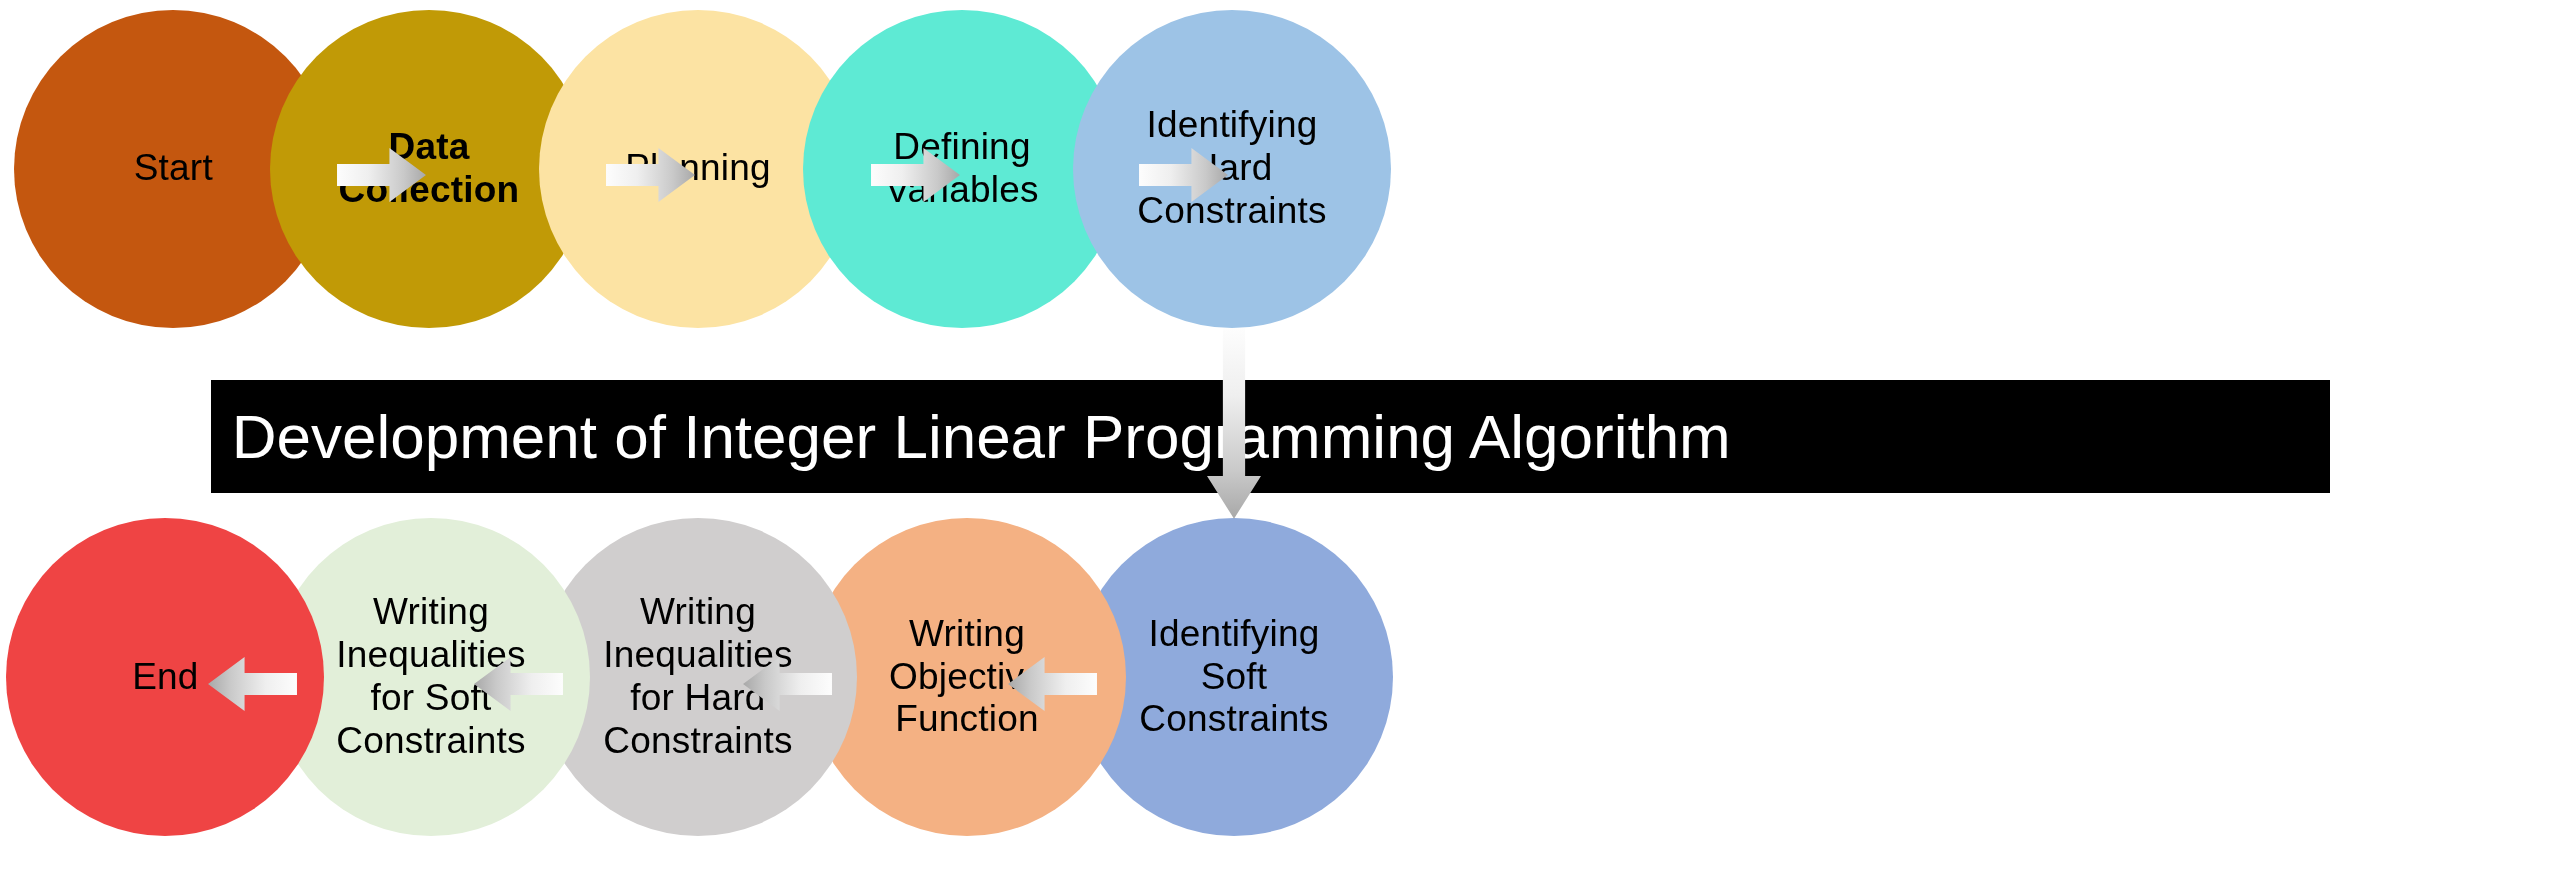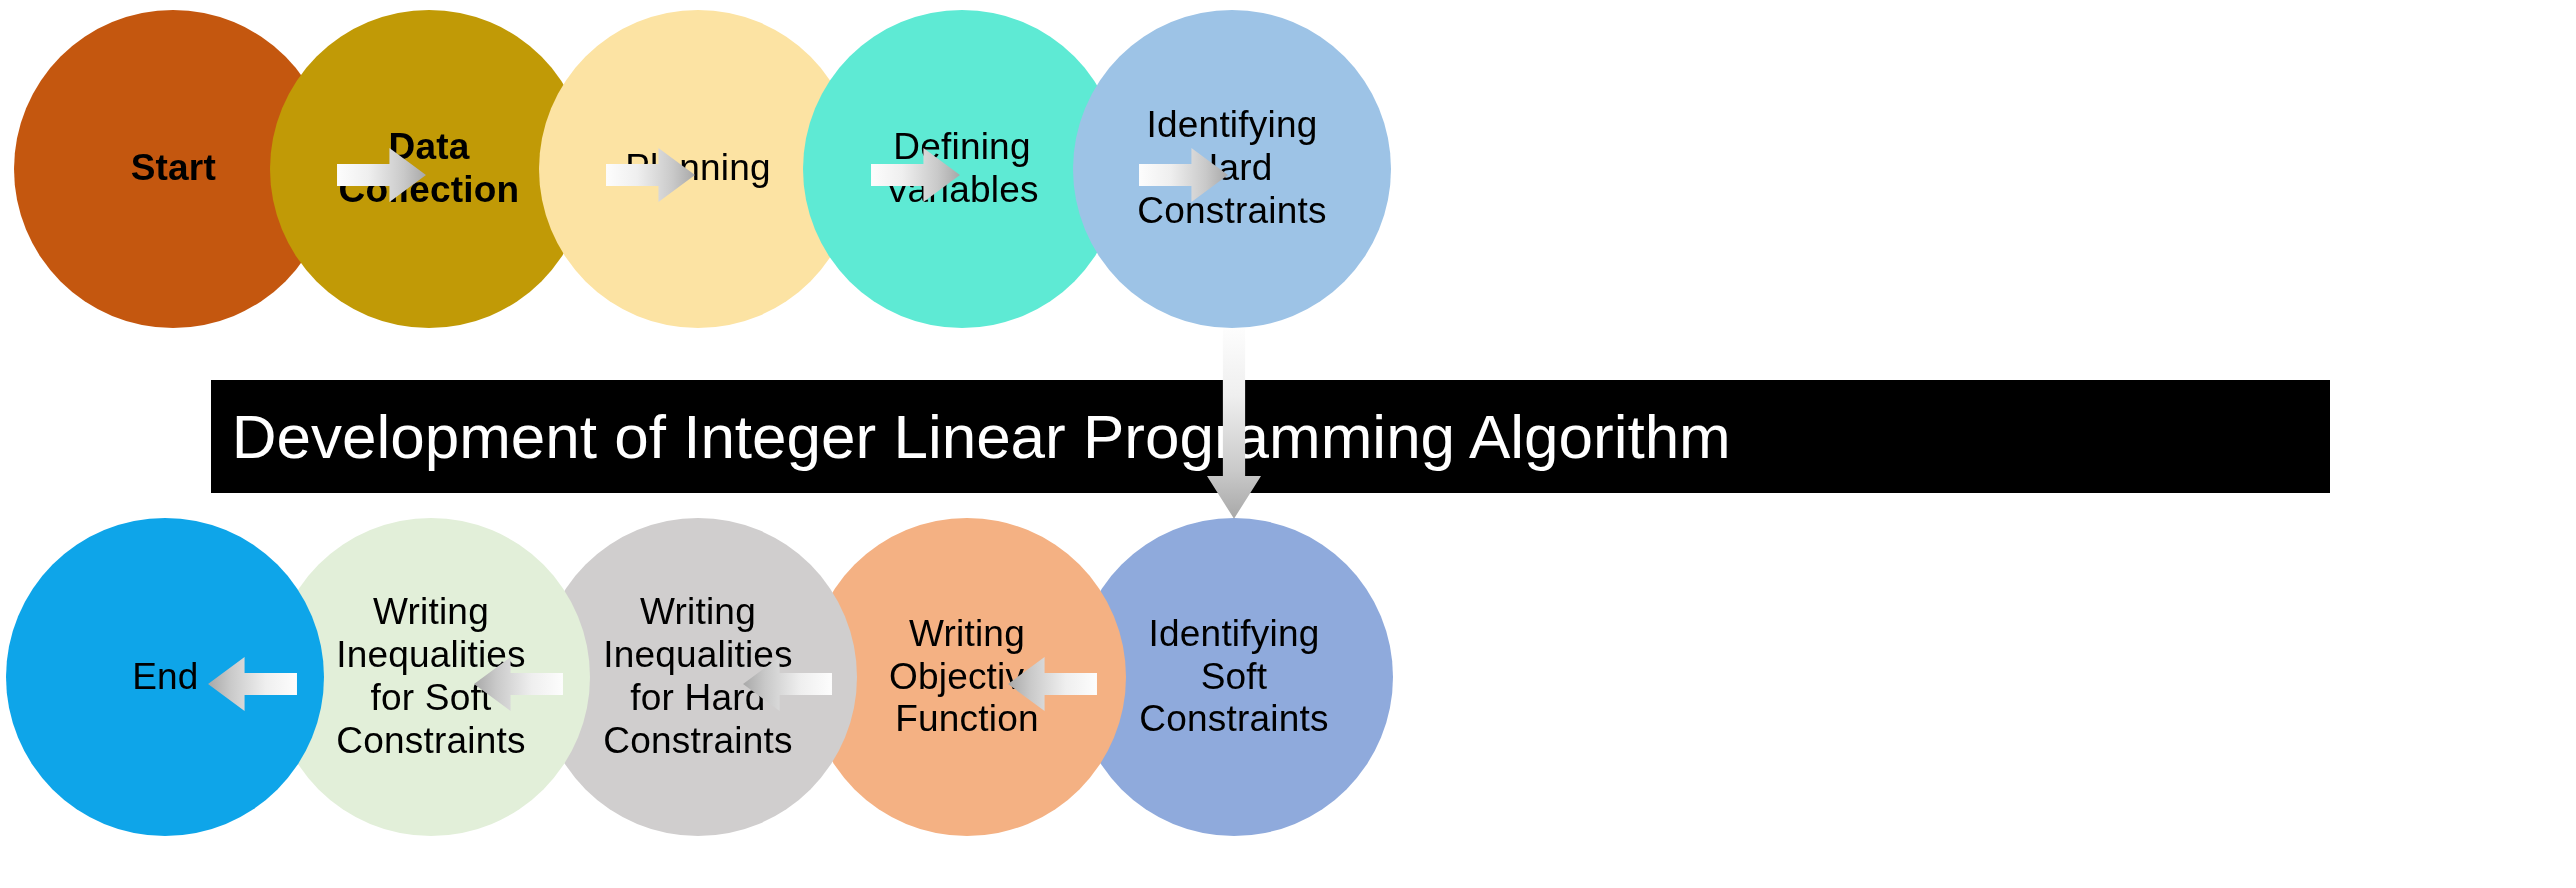--- a/index.html
+++ b/index.html
@@ -88,21 +88,21 @@
       </linearGradient>
       <linearGradient id="gradDown" x1="0" y1="0" x2="0" y2="1">
         <stop offset="0%" stop-color="#FDFDFD"></stop>
         <stop offset="35%" stop-color="#EFEFEF"></stop>
         <stop offset="75%" stop-color="#C9C9C9"></stop>
         <stop offset="100%" stop-color="#A8A8A8"></stop>
       </linearGradient>
     </defs>
   </svg>
 
-  <div class="node" style="left:14.3px; top:9.5px; width:318px; height:318px; background:#C4570F;font-weight:bold;">
+  <div class="node" style="left:14.3px; top:9.5px; width:318px; height:318px; background:#C4570F;">
     <span class="label">Start</span>
   </div>
 
   <div class="node" style="left:270px; top:9.5px; width:318px; height:318px; background:#C19A06;font-weight:bold;">
     <span class="label">Data
 Collection</span>
   </div>
 
   <div class="node" style="left:539px; top:9.5px; width:318px; height:318px; background:#FCE3A3;">
     <span class="label">Planning</span>
@@ -138,21 +138,21 @@
 Constraints</span>
   </div>
 
   <div class="node" style="left:272px; top:518px; width:318px; height:318px; background:#E2EFD9;">
     <span class="label">Writing
 Inequalities
 for Soft
 Constraints</span>
   </div>
 
-  <div class="node" style="left:6.4px; top:518px; width:318px; height:318px; background:#0ea5e9;">
+  <div class="node" style="left:6.4px; top:518px; width:318px; height:318px; background:#ef4444;">
     <span class="label">End</span>
   </div>
 
   <div class="arrow" style="left:337px; top:148px; width:89px; height:54px;">
     <svg width="89" height="54" viewBox="0 0 112 68">
       <polygon points="0,20 66,20 66,0 112,34 66,68 66,48 0,48" fill="url(#gradRight)"></polygon>
     </svg>
   </div>
 
   <div class="arrow" style="left:606px; top:148px; width:89px; height:54px;">

